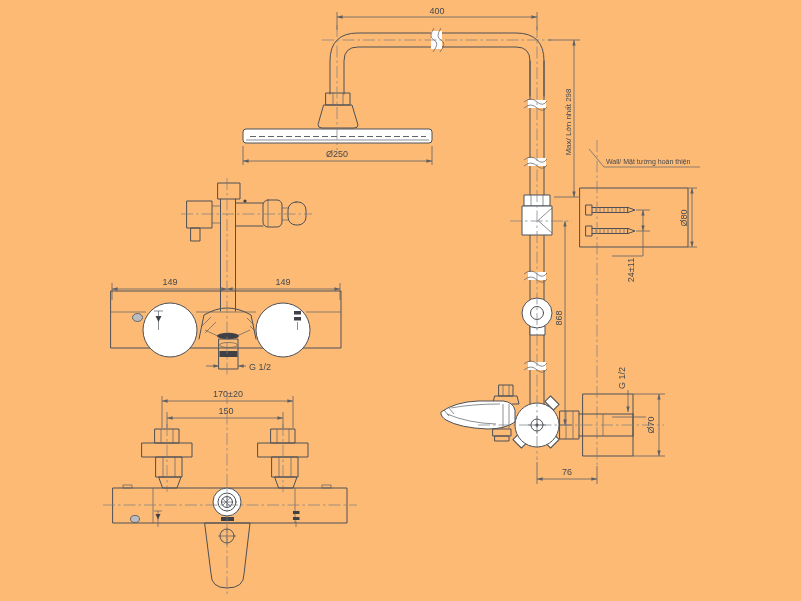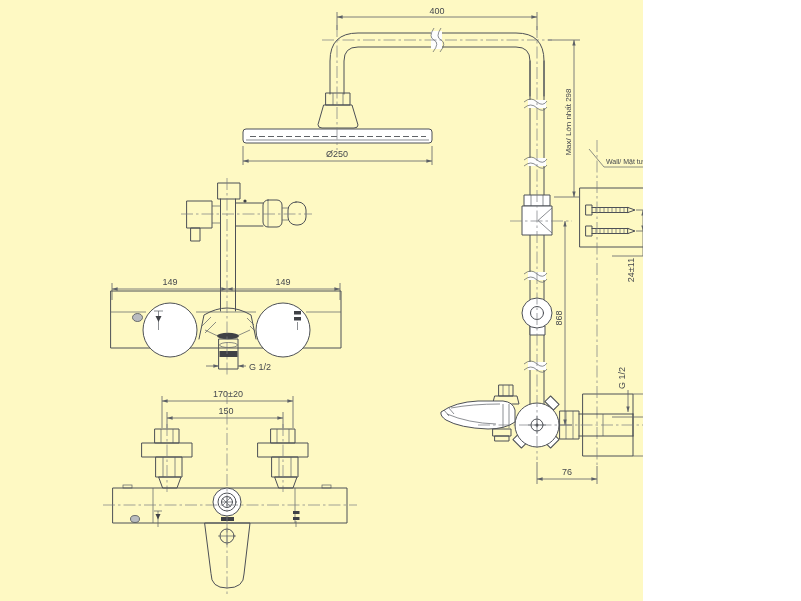--- a/index.html
+++ b/index.html
@@ -1,16 +1,16 @@
 <!DOCTYPE html>
 <html><head>
 <meta charset="utf-8">
 <style>
   html,body{margin:0;padding:0;background:#ffffff;}
-  .stage{position:relative;width:643px;height:601px;background:#fef9c3;overflow:hidden;}
+  .stage{position:relative;width:801px;height:601px;background:#fdba74;overflow:hidden;}
   svg{display:block;}
   svg text{font-family:"Liberation Sans","DejaVu Sans",sans-serif;fill:#45484e;}
   .t9{font-size:9px;}
   .t8{font-size:8px;}
   .t7{font-size:7px;}
   .o{stroke:#4d5056;stroke-width:1;fill:none;stroke-linejoin:round;stroke-linecap:round;}
   .of{stroke:#4d5056;stroke-width:1;fill:#ffffff;stroke-linejoin:round;}
   .thin{stroke:#5a5e64;stroke-width:.7;fill:none;}
   .cl{stroke:#787c82;stroke-width:.7;fill:none;stroke-dasharray:12 3 2.5 3;}
   .dsh{stroke:#4d5056;stroke-width:.9;fill:none;stroke-dasharray:6 3;}

